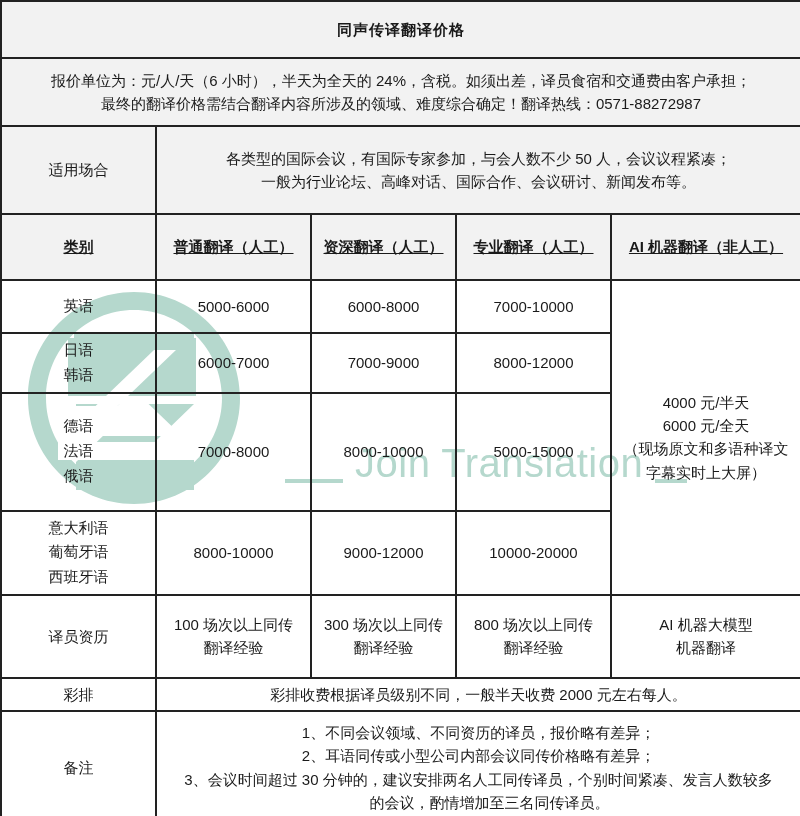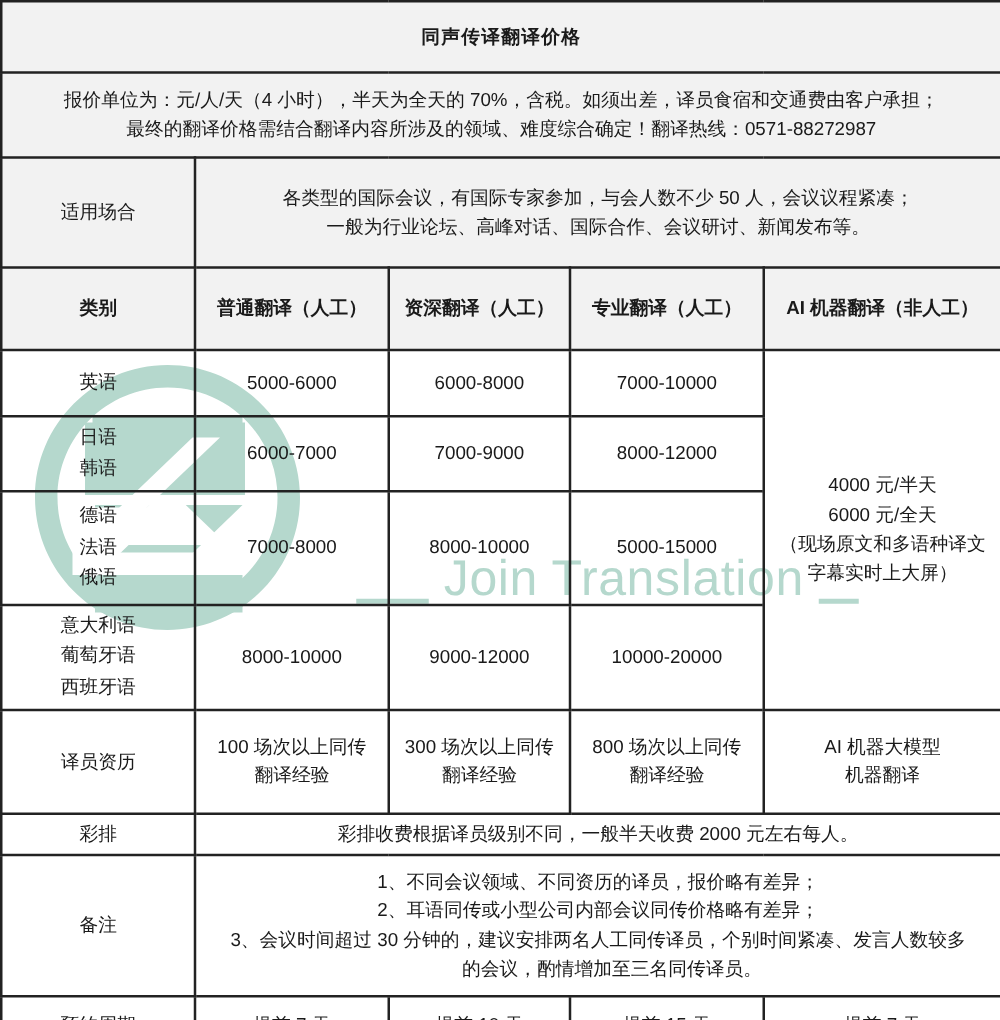--- a/index.html
+++ b/index.html
@@ -100,20 +100,21 @@
   td.note-cell .ln2 { display:block; text-align: center; }
 
   td.rowlabel {
     font-size: 15px;
     width: 155px;
   }
   td.colhead {
     font-weight: 700;
     font-size: 15px;
     height: 66px;
+    text-decoration: underline;
   }
   td.scene-body {
     text-align: left;
     padding-left: 12px;
     font-size: 14.5px;
     line-height: 1.95;
     height: 88px;
   }
   td.scene-body span { display: block; }
 
@@ -176,21 +177,21 @@
         <col style="width:190px">
     </colgroup>
     <tbody>
 
       <tr>
         <td class="title-cell shade" colspan="5">同声传译翻译价格</td>
       </tr>
 
       <tr>
         <td class="note-cell shade" colspan="5">
-          <span class="ln1">报价单位为：元/人/天（4 小时），半天为全天的 70%，含税。如须出差，译员食宿和交通费由客户承担；</span>
+          <span class="ln1">报价单位为：元/人/天（6 小时），半天为全天的 24%，含税。如须出差，译员食宿和交通费由客户承担；</span>
           <span class="ln2">最终的翻译价格需结合翻译内容所涉及的领域、难度综合确定！翻译热线：0571-88272987</span>
         </td>
       </tr>
 
       <tr>
         <td class="rowlabel shade">适用场合</td>
         <td class="scene-body shade" colspan="4">
           <span>各类型的国际会议，有国际专家参加，与会人数不少 50 人，会议议程紧凑；</span>
           <span>一般为行业论坛、高峰对话、国际合作、会议研讨、新闻发布等。</span>
         </td>
@@ -222,21 +223,21 @@
       <tr style="height:52px">
         <td class="lang">
           <span>日语</span>
           <span>韩语</span>
         </td>
         <td class="price-cell">6000-7000</td>
         <td class="price-cell">7000-9000</td>
         <td class="price-cell">8000-12000</td>
       </tr>
 
-      <tr style="height:91px">
+      <tr style="height:118px">
         <td class="lang">
           <span>德语</span>
           <span>法语</span>
           <span>俄语</span>
         </td>
         <td class="price-cell">7000-8000</td>
         <td class="price-cell">8000-10000</td>
         <td class="price-cell">5000-15000</td>
       </tr>
 

